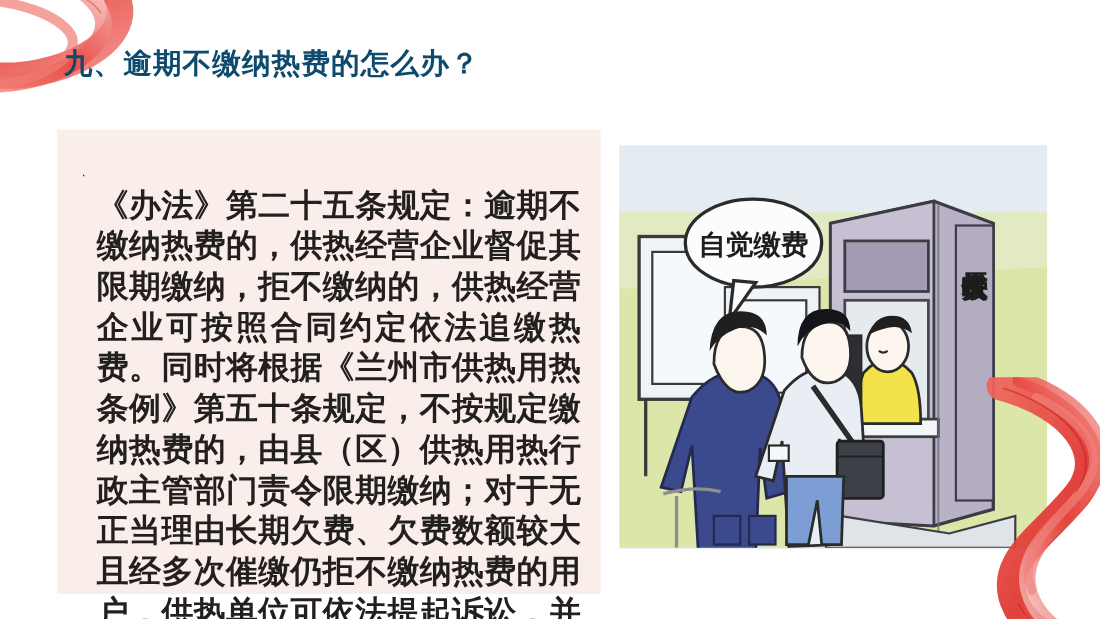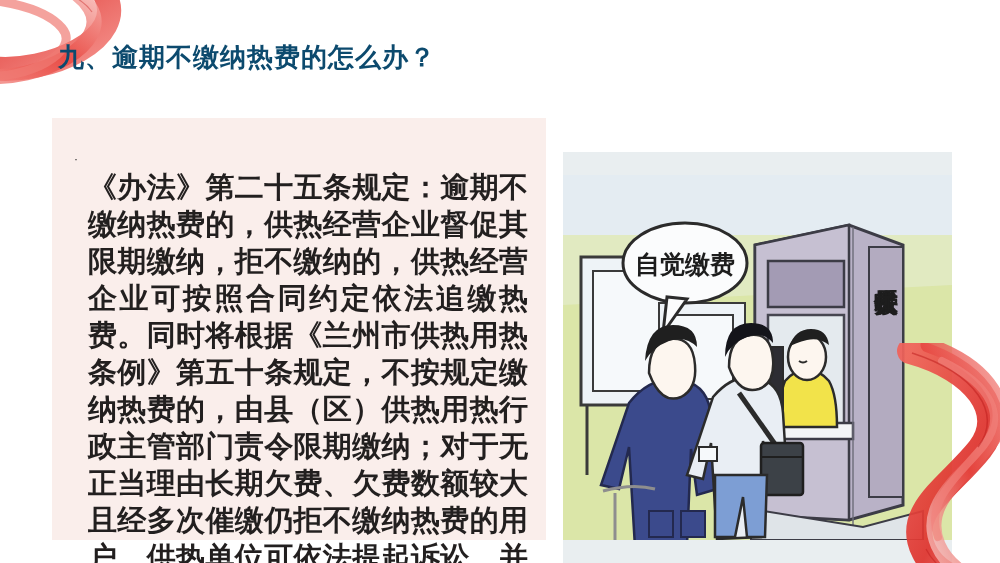--- a/index.html
+++ b/index.html
@@ -83,23 +83,23 @@
     font-weight: bold;
     text-align: justify;
     text-justify: inter-ideograph;
     letter-spacing: 0px;
   }
 
   
   .illustration {
     position: absolute;
     left: 563px;
-    top: 152px;
+    top: 132px;
     width: 389px;
-    height: 411px;
+    height: 367px;
     overflow: hidden;
     background: #e9eef0;
   }
   .illus-svg { display: block; width: 100%; height: 100%; }
 </style>
 </head>
 <body>
 
 <div id="slide">
 

